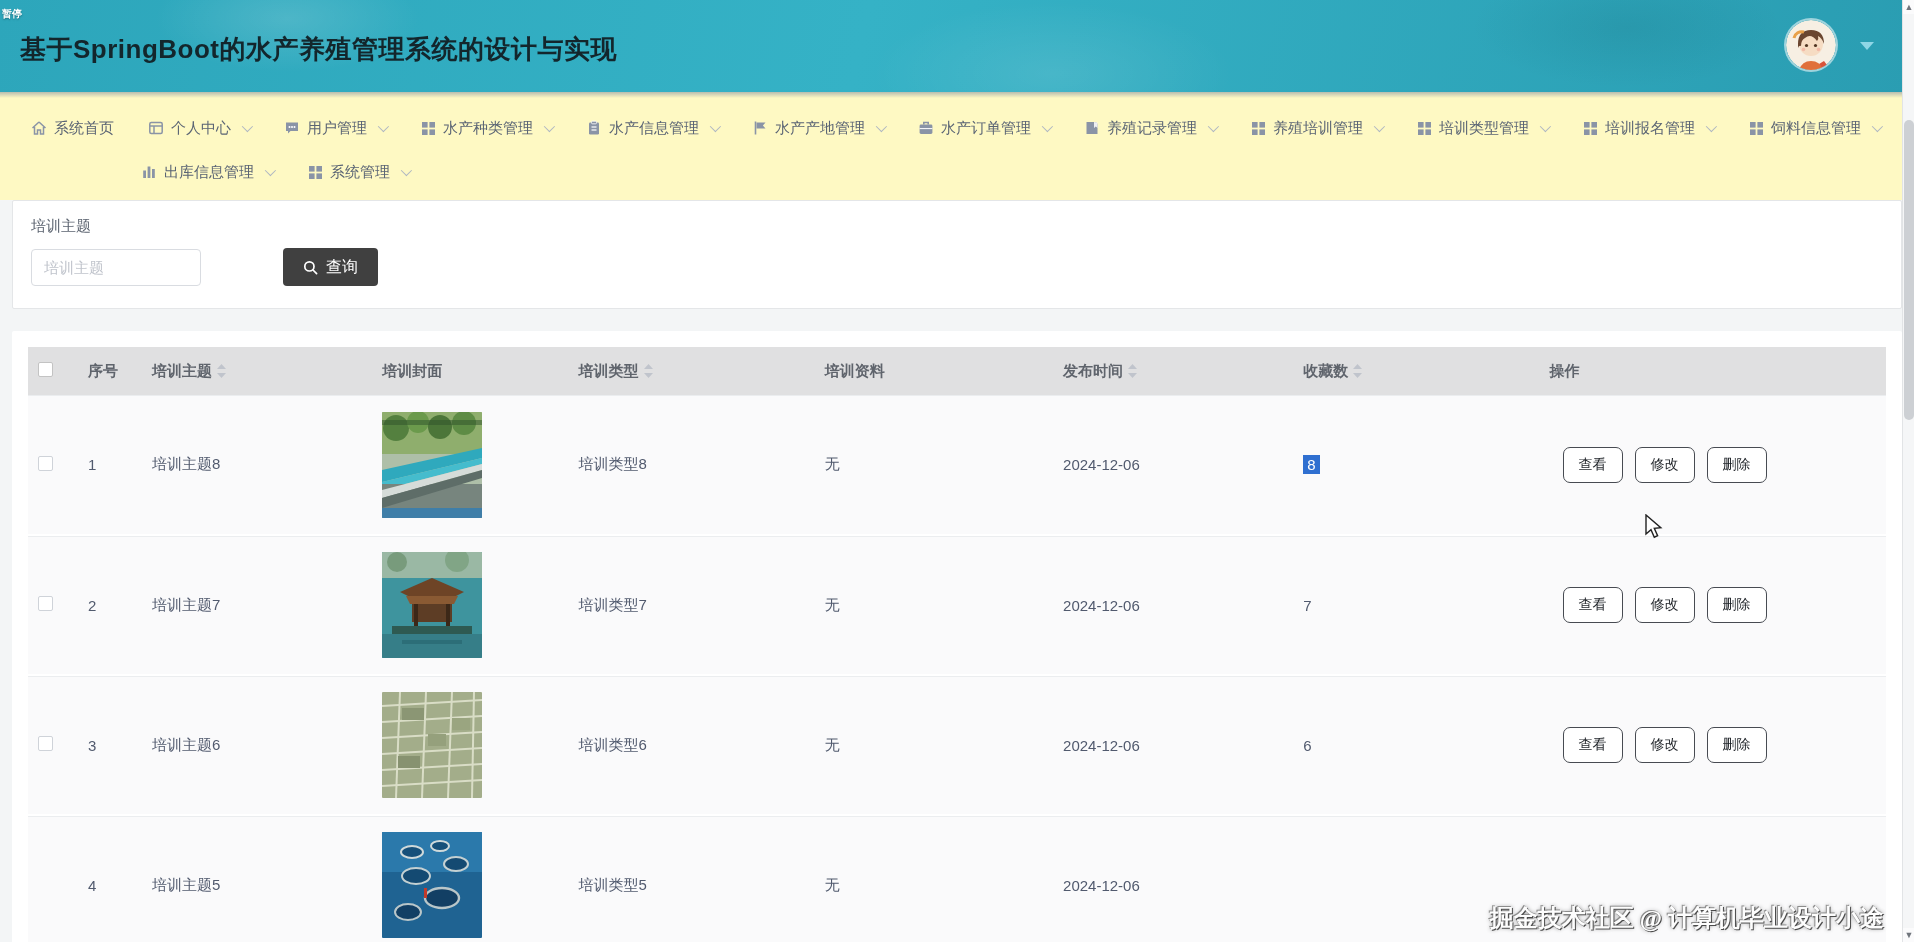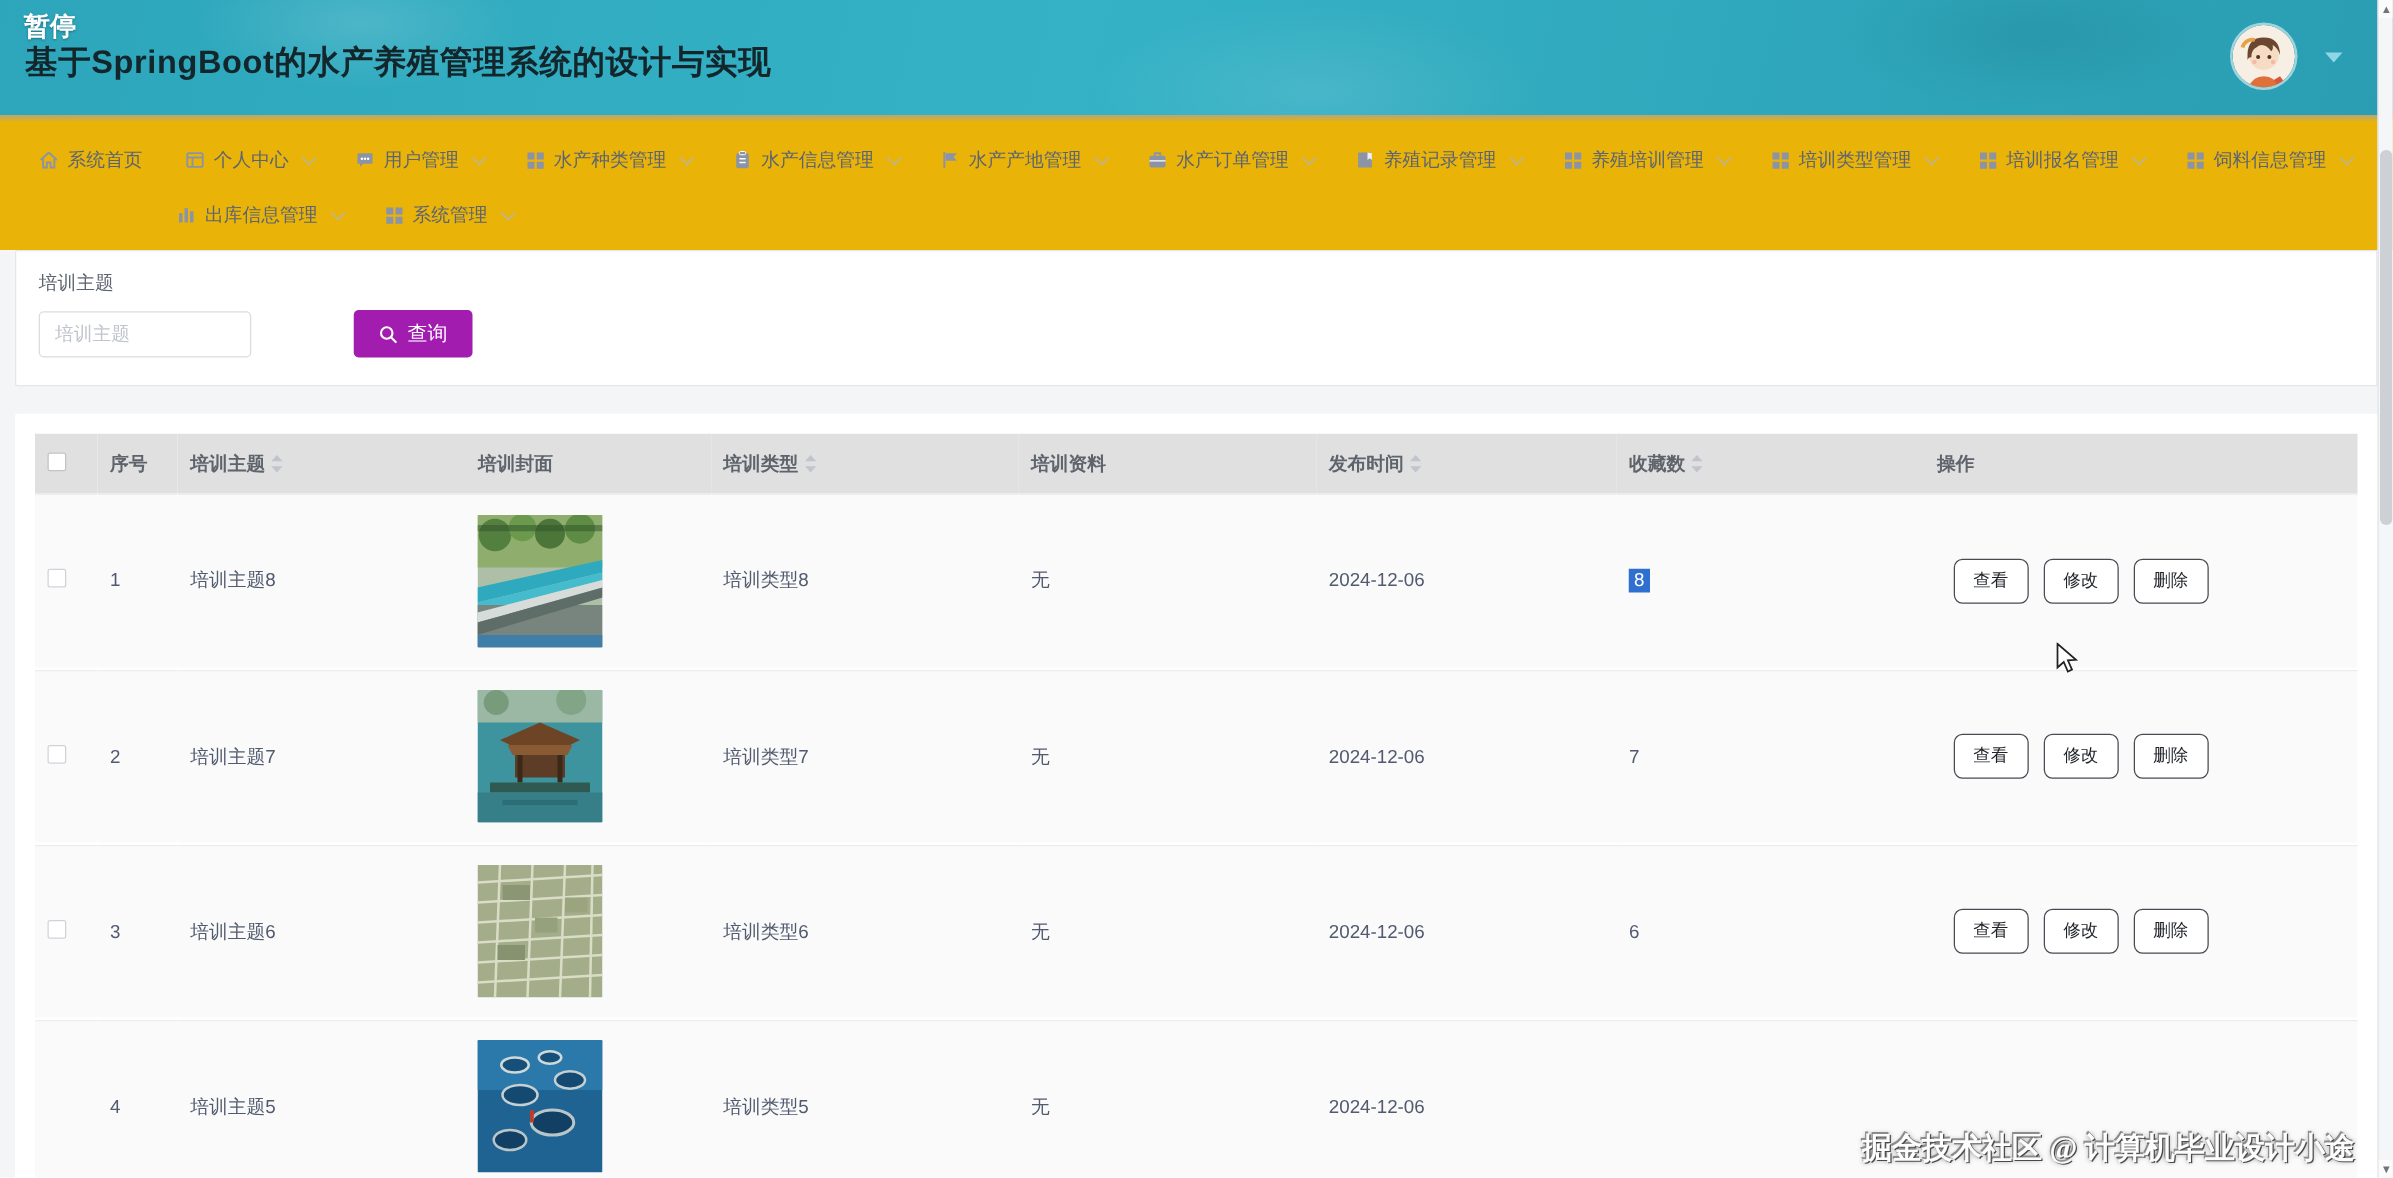--- a/index.html
+++ b/index.html
@@ -8,49 +8,49 @@
 
   
   .app-header {
     position:relative; height:92px;
     background:
       radial-gradient(220px 90px at 15% 20%, rgba(255,255,255,.14), transparent 60%),
       radial-gradient(300px 120px at 55% 80%, rgba(255,255,255,.10), transparent 60%),
       radial-gradient(260px 100px at 85% 30%, rgba(0,60,70,.10), transparent 60%),
       linear-gradient(103deg,#2da6bb,#35b2c6 45%,#2a9db2);
   }
-  .pause-label { position:absolute; left:19px; top:7px; color:#fff; font-size:21px; font-weight:700; text-shadow:0 1px 2px rgba(0,0,0,.35); }
+  .pause-label { position:absolute; left:2px; top:7px; color:#fff; font-size:10px; font-weight:700; text-shadow:0 1px 2px rgba(0,0,0,.35); }
   .app-title { position:absolute; left:20px; top:32px; font-size:26px; font-weight:700; color:#13262c; letter-spacing:.5px; }
   .avatar-wrap { position:absolute; right:78px; top:20px; width:50px; height:50px; border-radius:50%; overflow:hidden; box-shadow:0 0 0 2px rgba(255,255,255,.55); cursor:pointer; }
   .avatar-caret { position:absolute; right:40px; top:42px; width:0; height:0; border-left:7px solid transparent; border-right:7px solid transparent; border-top:8px solid #8fd6e6; cursor:pointer; }
   .app-header::after{ content:""; position:absolute; left:0; right:0; bottom:-6px; height:6px; background:linear-gradient(#9aa3a6,rgba(250,250,250,0)); opacity:.7; }
 
   
-  .nav-bar { background:#eab308; padding:14px 6px 6px 14px; }
+  .nav-bar { background:#fef9c3; padding:14px 6px 6px 14px; }
   .nav-row { display:flex; align-items:center; height:44px; }
   .nav-row.second { padding-left:110px; }
   .nav-item { display:inline-flex; align-items:center; gap:7px; padding:0 17px; color:#5a6474; font-size:15px; cursor:pointer; white-space:nowrap; }
   .nav-item .ni { display:inline-flex; width:16px; height:16px; align-items:center; justify-content:center; }
   .nav-item svg { display:block; }
   .chev { width:8px; height:8px; border-right:1.6px solid #aeb6c2; border-bottom:1.6px solid #aeb6c2; transform:rotate(45deg) translateY(-2px); margin-left:4px; }
 
   
   .content { padding:0 12px; }
   .breadcrumb { padding:18px 12px 14px; font-size:15px; }
   .crumb-home { color:#515a6e; font-weight:700; }
   .crumb-sep { color:#9aa1ad; margin:0 10px; }
   .crumb-current { color:#57a3f3; font-weight:700; cursor:pointer; }
 
   .card { background:#fff; border:1px solid #e4e6e8; border-radius:2px; }
   .search-card { padding:16px 18px 22px; }
   .search-label { font-size:15px; color:#5c6470; margin-bottom:12px; }
   .search-row { display:flex; align-items:center; }
   .search-input { width:170px; height:37px; border:1px solid #d9dce1; border-radius:4px; padding:0 12px; font-size:15px; color:#515a6e; outline:none; background:#fff; }
   .search-input::placeholder { color:#c0c4cc; }
-  .query-btn { margin-left:82px; height:38px; padding:0 20px; background:#a21caf; color:#fff; border:none; border-radius:4px; font-size:16px; display:inline-flex; align-items:center; gap:8px; cursor:pointer; }
+  .query-btn { margin-left:82px; height:38px; padding:0 20px; background:#404040; color:#fff; border:none; border-radius:4px; font-size:16px; display:inline-flex; align-items:center; gap:8px; cursor:pointer; }
 
   .table-card { margin-top:22px; padding:16px; border:none; min-height:560px; }
   .toolbar { display:flex; gap:9px; margin-bottom:16px; }
   .btn-add { background:#2678c8; }
   .btn-del { background:#8fc3cc; }
   .tb-btn { color:#fff; border:none; border-radius:4px; height:36px; padding:0 17px; font-size:15px; cursor:pointer; }
 
   table { width:100%; border-collapse:collapse; table-layout:fixed; }
   thead th { background:#e0e0e1; height:48px; text-align:left; font-size:15px; color:#5f646c; font-weight:700; padding:0 10px; }
   tbody td { height:140px; font-size:15px; color:#515a6e; padding:0 10px; border-bottom:2px solid #fff; box-shadow:0 1px 0 #ebedef inset; background:#fafafb; }

